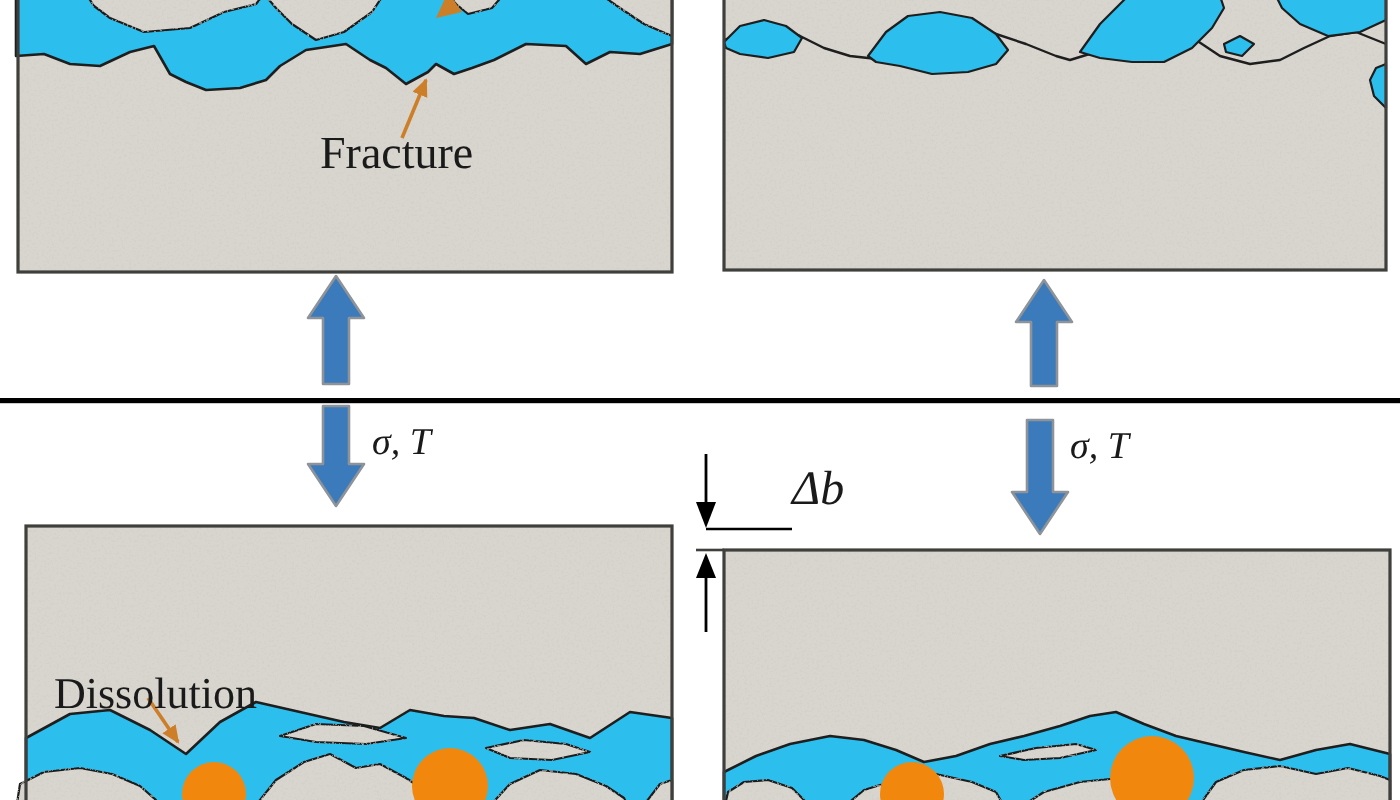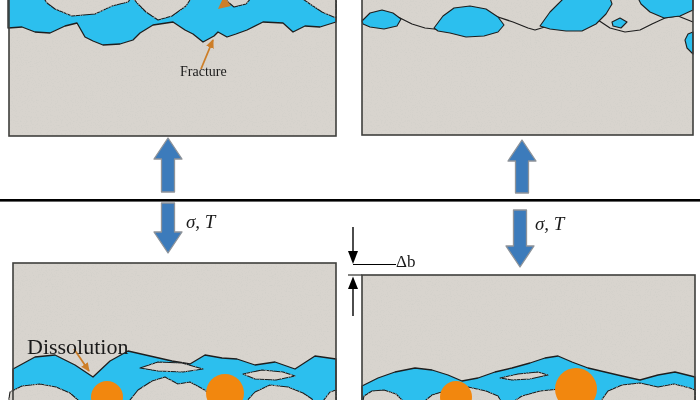--- a/index.html
+++ b/index.html
@@ -1,25 +1,25 @@
 <!DOCTYPE html>
 <html><head>
 <meta charset="utf-8">
 <style>
   html,body{margin:0;padding:0;background:#ffffff;}
   #stage{position:relative;width:700px;height:400px;background:#ffffff;overflow:hidden;
          font-family:"Liberation Serif","DejaVu Serif",serif;}
   #stage svg{position:absolute;left:0;top:0;}
   .lbl{position:absolute;color:#1a1a1a;white-space:nowrap;}
-  .lbl-fracture{left:180px;top:64px;font-size:14px;}
+  .lbl-fracture{left:160px;top:64px;font-size:23px;}
   .lbl-sigma-left{left:186px;top:211px;font-size:19px;font-style:italic;}
   .lbl-sigma-right{left:535px;top:213px;font-size:19px;font-style:italic;}
   .lbl-dissolution{left:27px;top:289px;font-size:22px;line-height:30px;}
   .lbl-dissolution span{display:block;margin-top:43px;}
-  .lbl-deltab{left:396px;top:252px;font-size:17px;}
+  .lbl-deltab{left:396px;top:232px;font-size:24px;font-style:italic;}
 </style>
 </head>
 <body>
 
 <div id="stage">
 
 <svg width="700" height="400" viewBox="0 0 700 400">
   <defs>
     <filter id="rock" x="-5%" y="-5%" width="110%" height="110%">
       <feTurbulence type="fractalNoise" baseFrequency="0.8" numOctaves="2" seed="7" stitchTiles="stitch" result="n"></feTurbulence>

